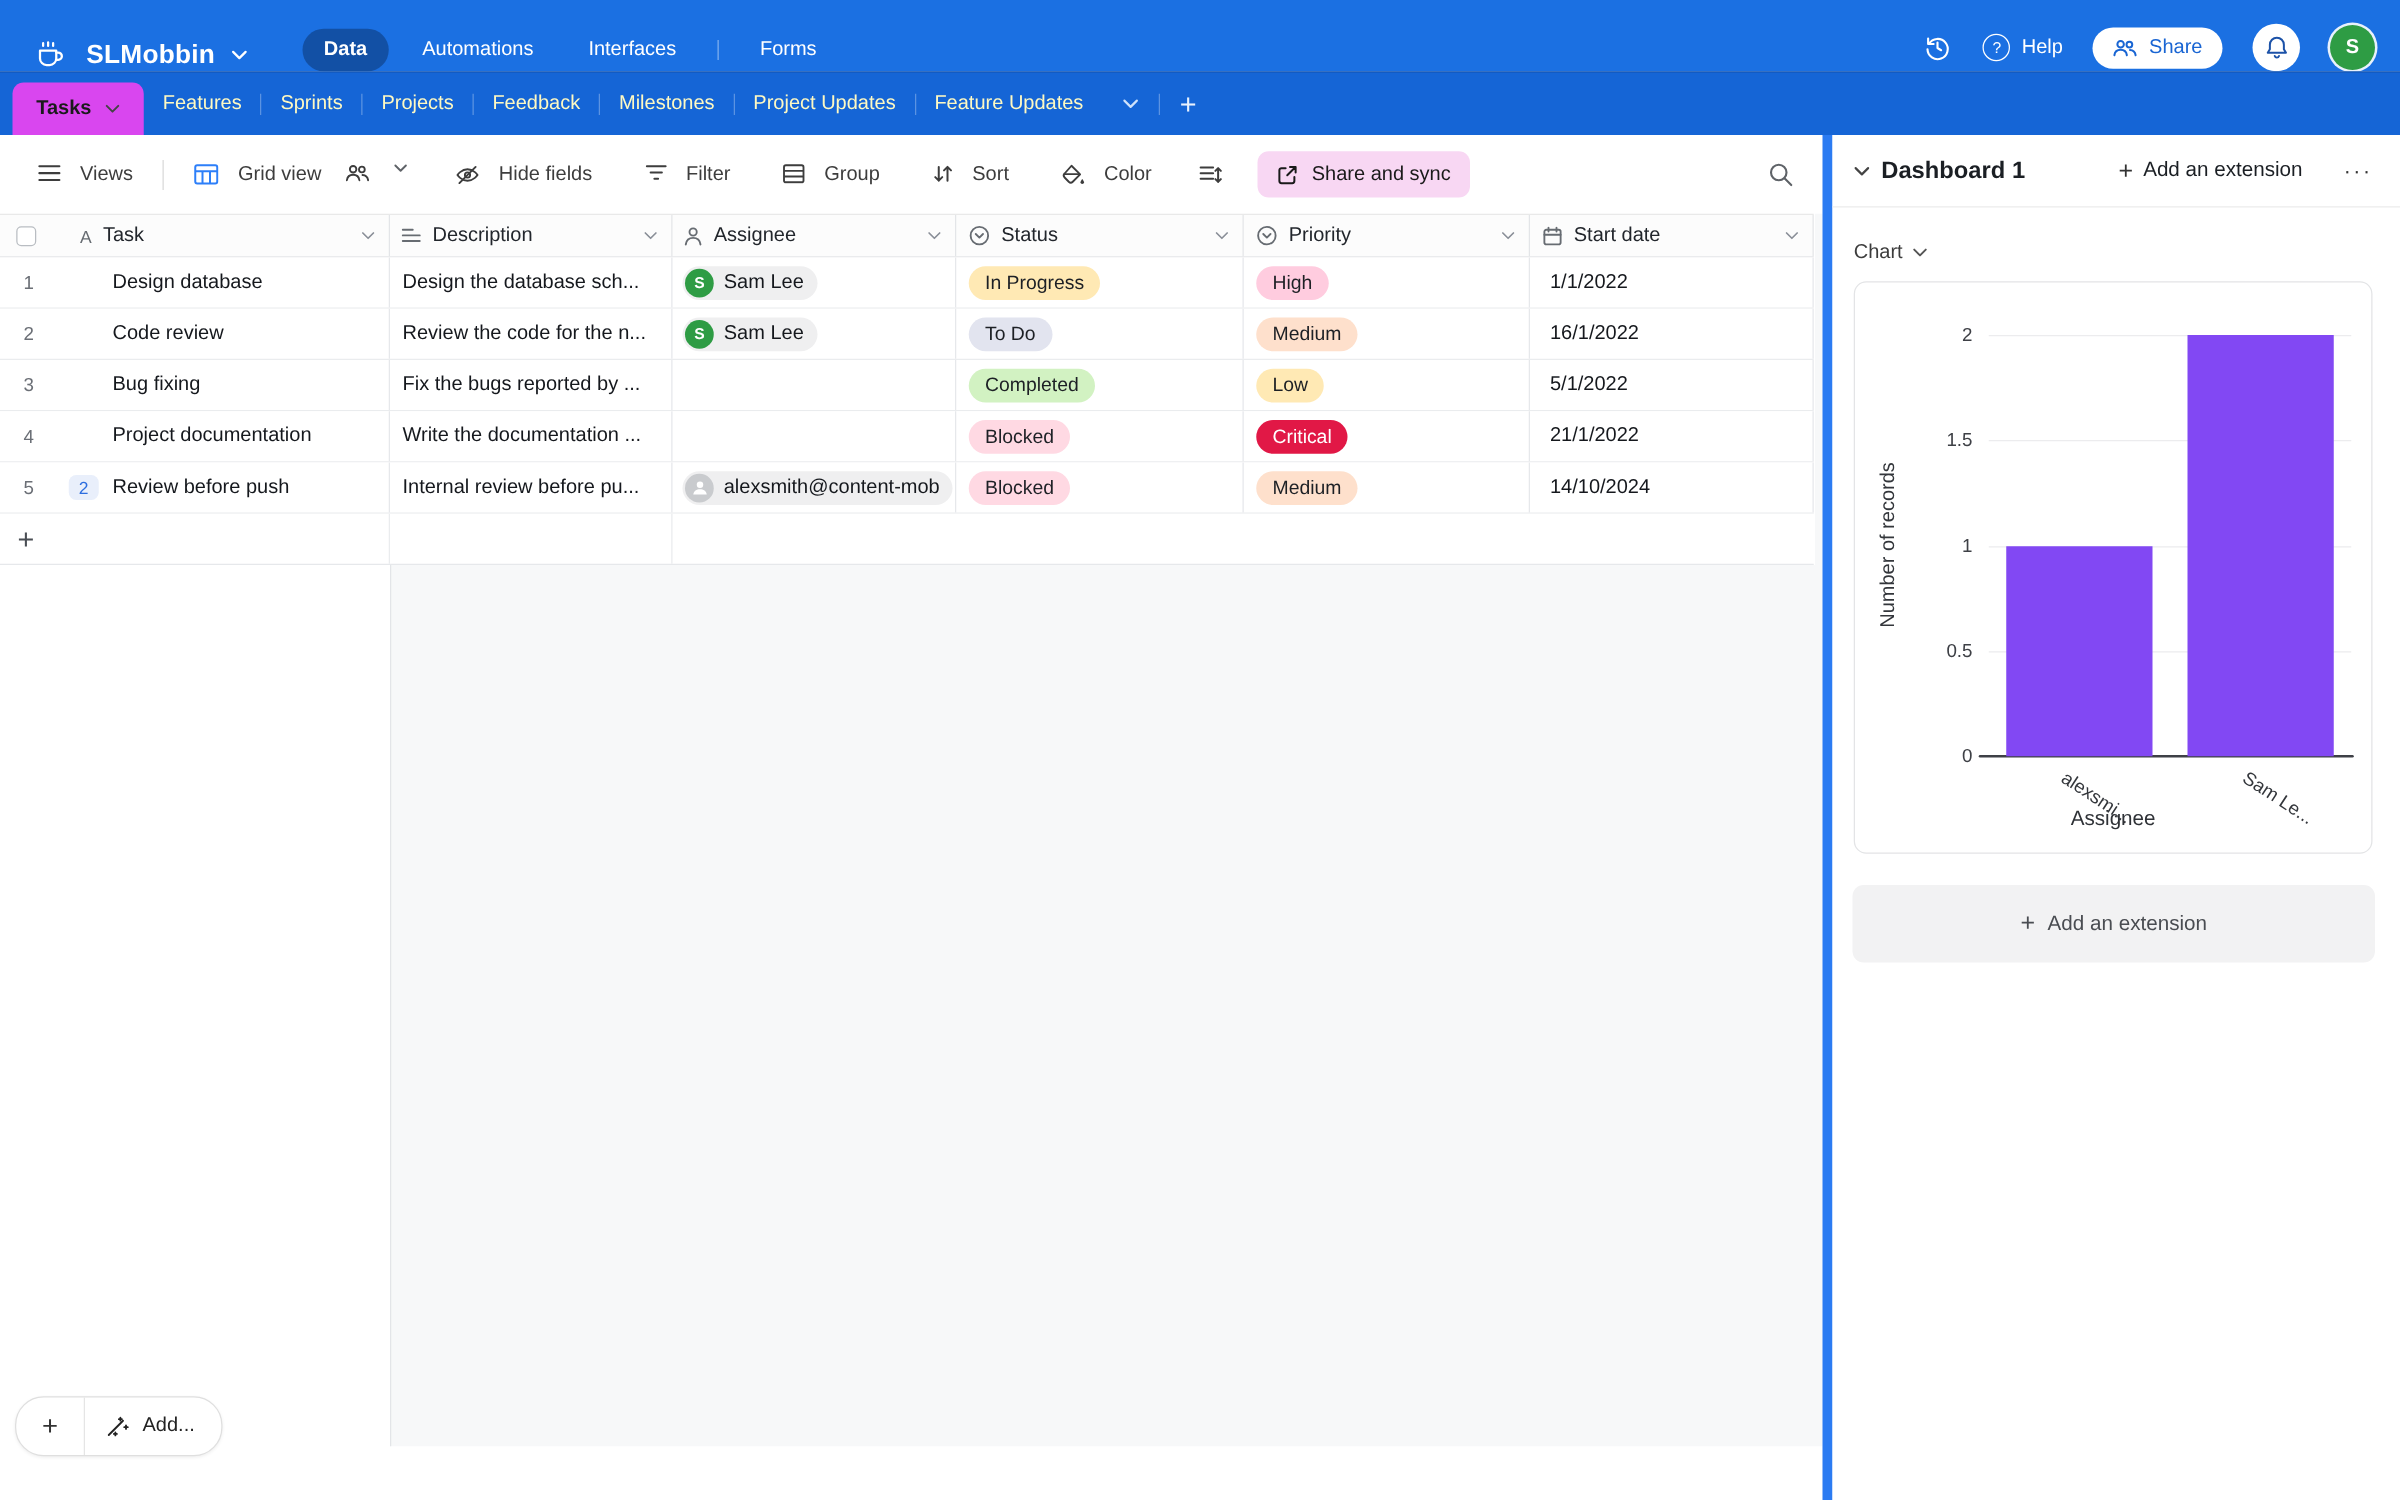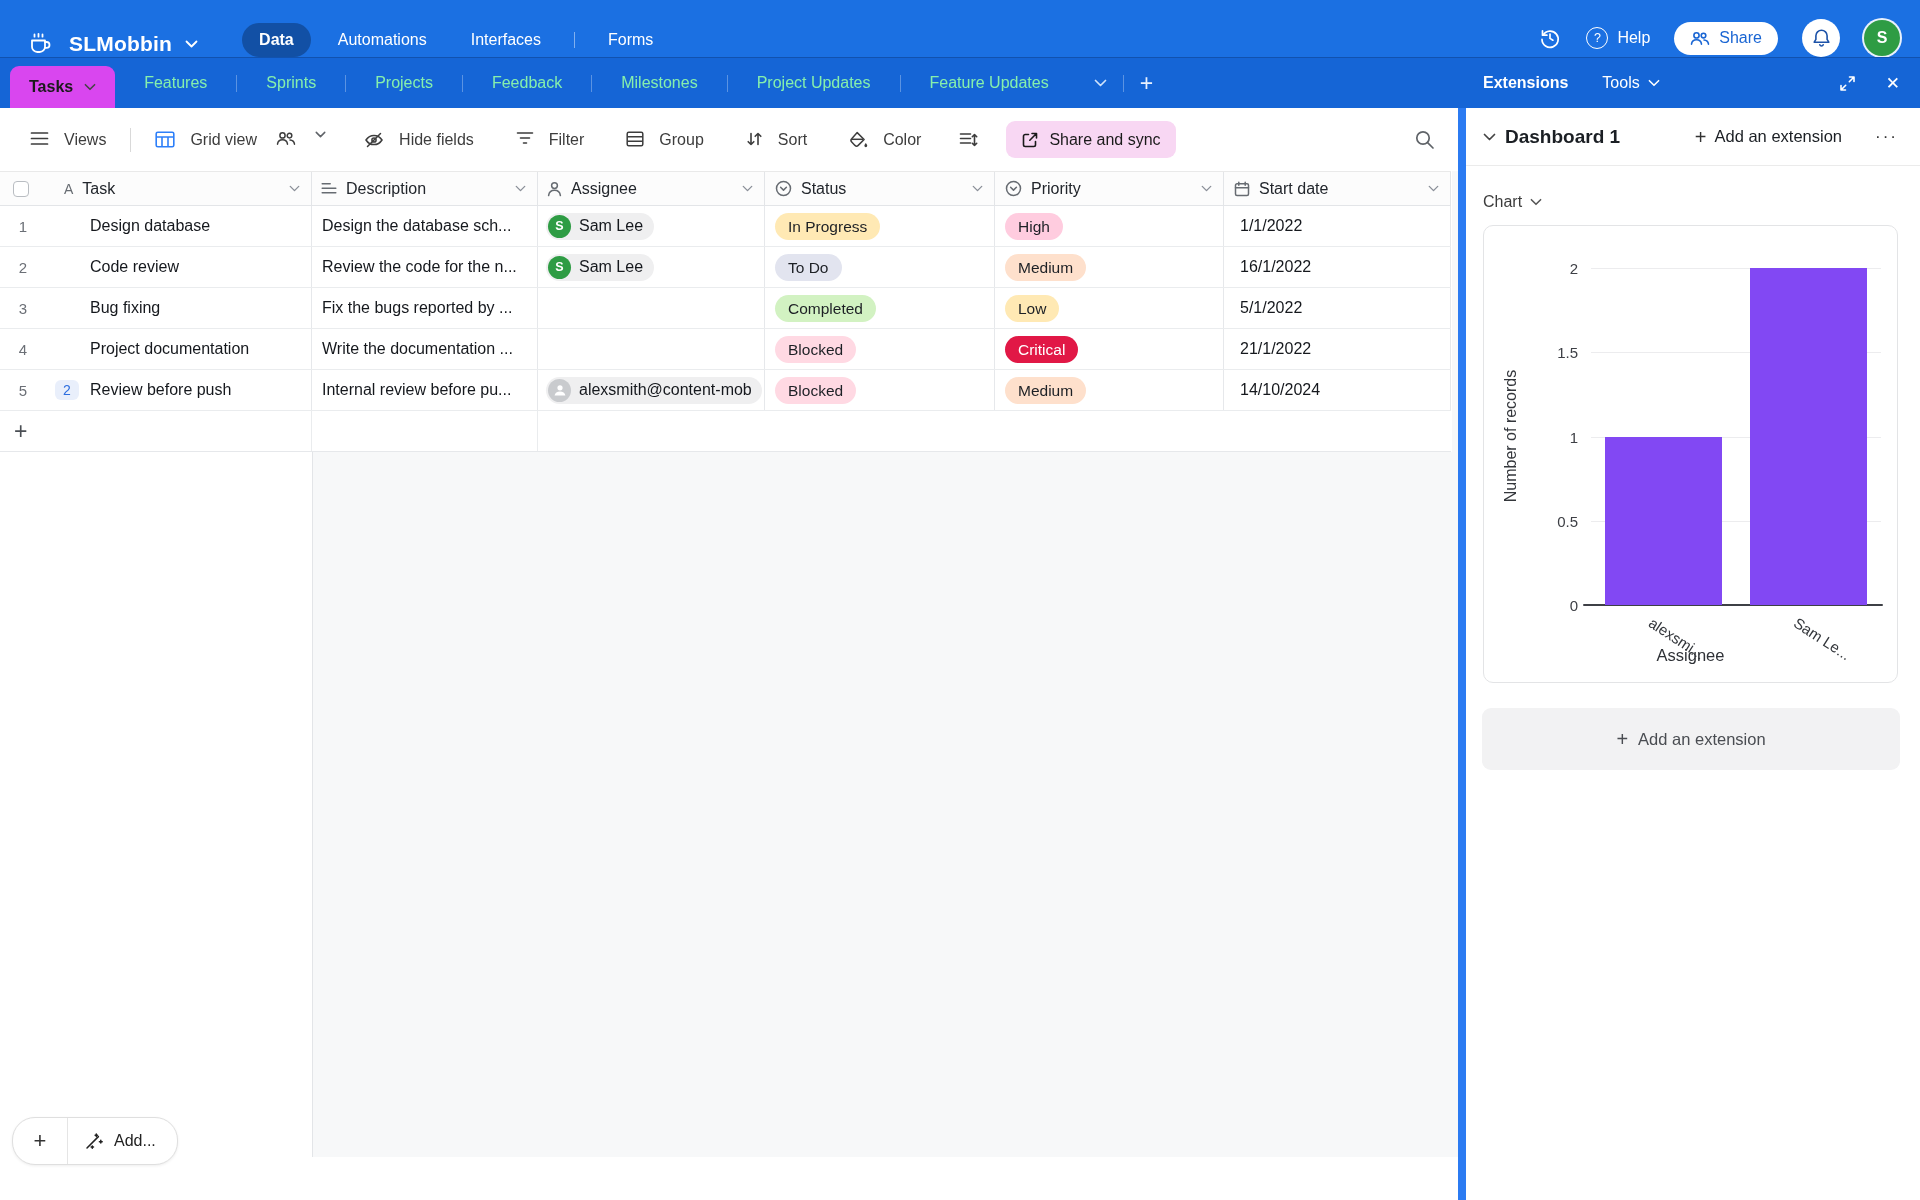--- a/index.html
+++ b/index.html
@@ -28,21 +28,21 @@
   .avatar{width:36px;height:36px;border-radius:50%;background:#2E9C44;display:flex;align-items:center;
           justify-content:center;font-size:16px;font-weight:600;box-shadow:0 0 0 2px rgba(255,255,255,.9);margin-right:4px;}
 
   
   .tabbar{position:absolute;top:57px;left:0;width:100%;height:51px;background:#1565D6;
           border-top:1px solid rgba(0,0,0,.18);box-sizing:border-box;}
   .tabs{position:absolute;left:10px;top:0;height:100%;display:flex;align-items:center;}
   .tab-active{align-self:flex-end;height:42px;background:#d946ef;border-radius:9px 9px 0 0;display:flex;
               align-items:center;gap:11px;padding:0 19px;color:#1A1A1A;font-size:16px;font-weight:600;}
   .tab-active .chev{color:#444;}
-  .tab{color:#86efac;font-size:16px;padding:0 29px;white-space:nowrap;}
+  .tab{color:#fef9c3;font-size:16px;padding:0 15px;white-space:nowrap;}
   .tab-sep{width:1px;height:17px;background:rgba(255,255,255,.3);}
   .tab-chevron{color:#CFE2FB;margin:0 16px;}
   .tab-plus{color:#E8F1FE;font-size:23px;font-weight:300;margin-left:16px;line-height:1;}
   .ext-header{position:absolute;left:1466px;right:0;top:0;bottom:0;display:flex;align-items:center;
               color:#fff;padding-left:17px;}
   .ext-title{font-size:16px;font-weight:700;}
   .tools{margin-left:34px;display:flex;align-items:center;gap:8px;font-size:16px;}
   .ext-icons{margin-left:auto;display:flex;gap:30px;margin-right:20px;align-items:center;font-size:17px;}
   .close-x{font-size:17px;line-height:1;}
 
@@ -244,37 +244,20 @@
       <span class="tab-sep"></span>
       <span class="tab">Feature Updates</span>
       <span class="tab-chevron">
         <svg width="13" height="8" viewBox="0 0 13 8" fill="none" stroke="currentColor" stroke-width="1.7" stroke-linecap="round" stroke-linejoin="round">
             <path d="M1.5 1.5L6.5 6.5L11.5 1.5"></path>
           </svg>
       </span>
       <span class="tab-sep"></span>
       <span class="tab-plus">+</span>
     </div>
-    <div class="ext-header">
-      <span class="ext-title">Extensions</span>
-      <span class="tools">
-        <span>Tools</span>
-        <svg width="12" height="8" viewBox="0 0 13 8" fill="none" stroke="currentColor" stroke-width="1.7" stroke-linecap="round" stroke-linejoin="round">
-            <path d="M1.5 1.5L6.5 6.5L11.5 1.5"></path>
-          </svg>
-      </span>
-      <span class="ext-icons">
-        <span>
-          <svg width="17" height="17" viewBox="0 0 17 17" fill="none" stroke="#fff" stroke-width="1.6" stroke-linecap="round" stroke-linejoin="round">
-            <path d="M10.5 2H15v4.5M15 2l-4.7 4.7M6.5 15H2v-4.5M2 15l4.7-4.7"></path>
-          </svg>
-        </span>
-        <span class="close-x">✕</span>
-      </span>
-    </div>
   </div>
 
   <div class="toolbar">
     <span class="tb">
       <span>
         <svg width="19" height="15" viewBox="0 0 19 15" fill="none" stroke="currentColor" stroke-width="1.7" stroke-linecap="round">
             <path d="M1.5 2h16M1.5 7.5h16M1.5 13h16"></path>
           </svg>
       </span>
       <span>Views</span>

